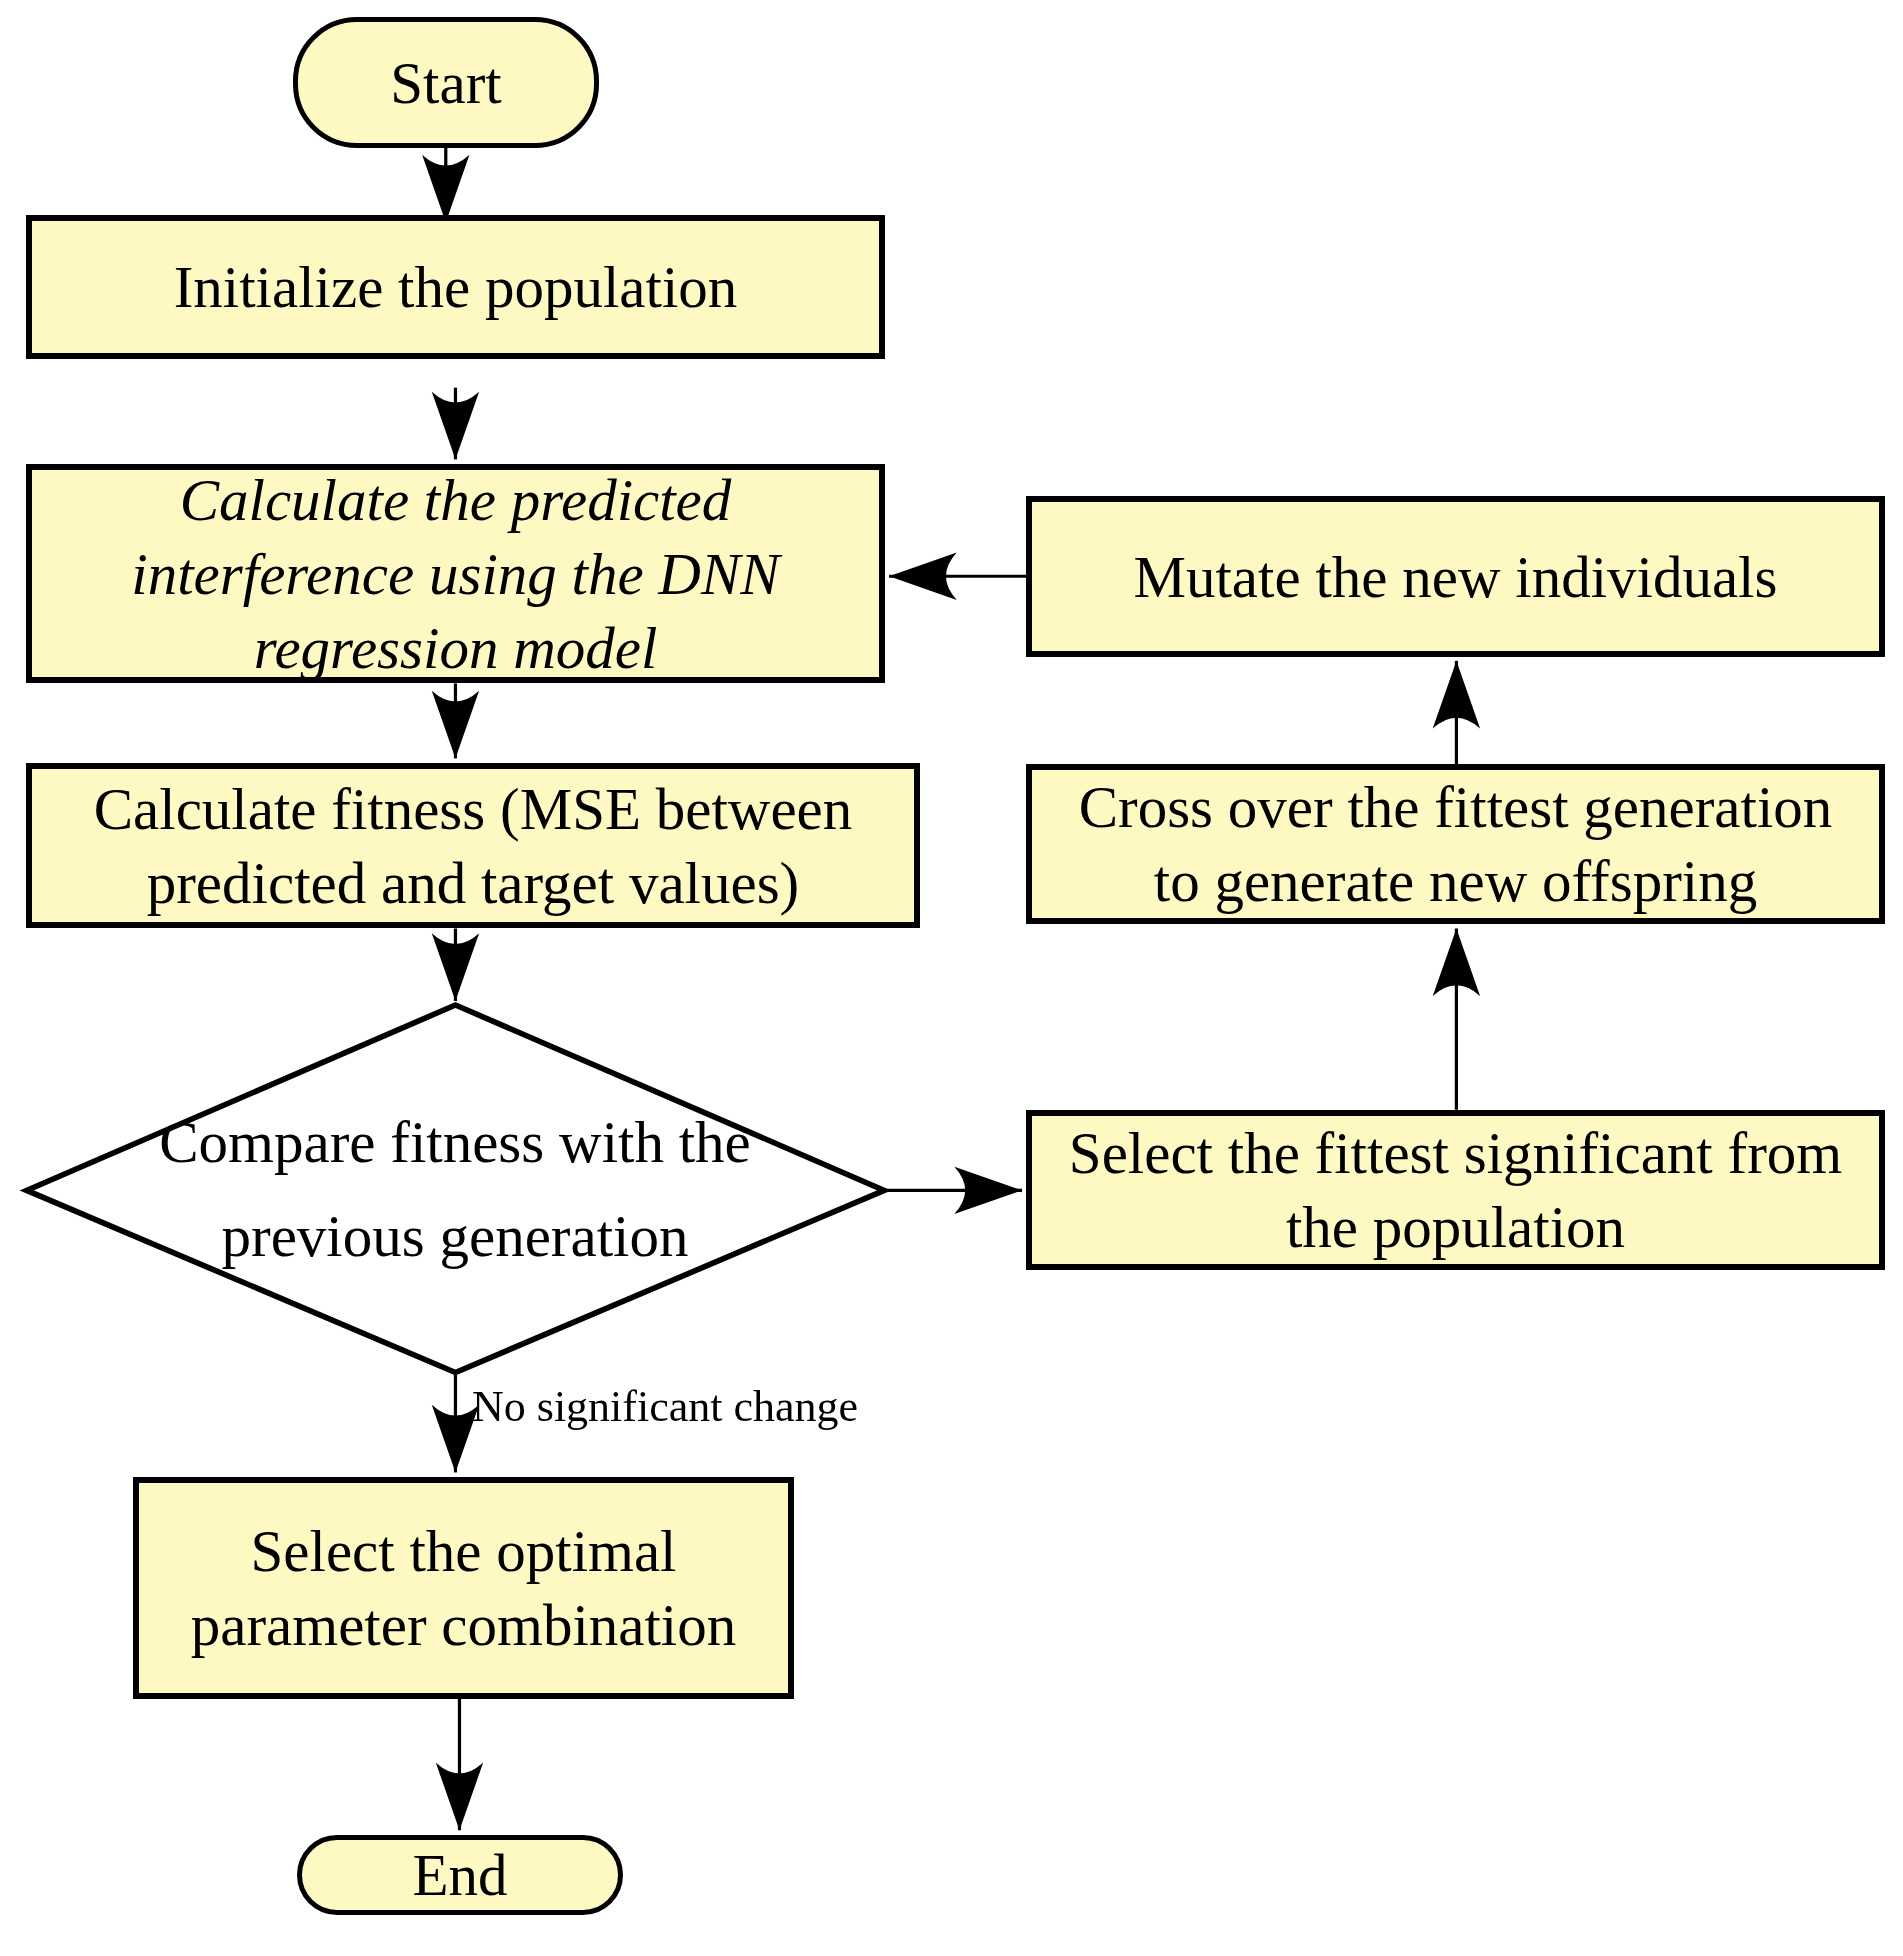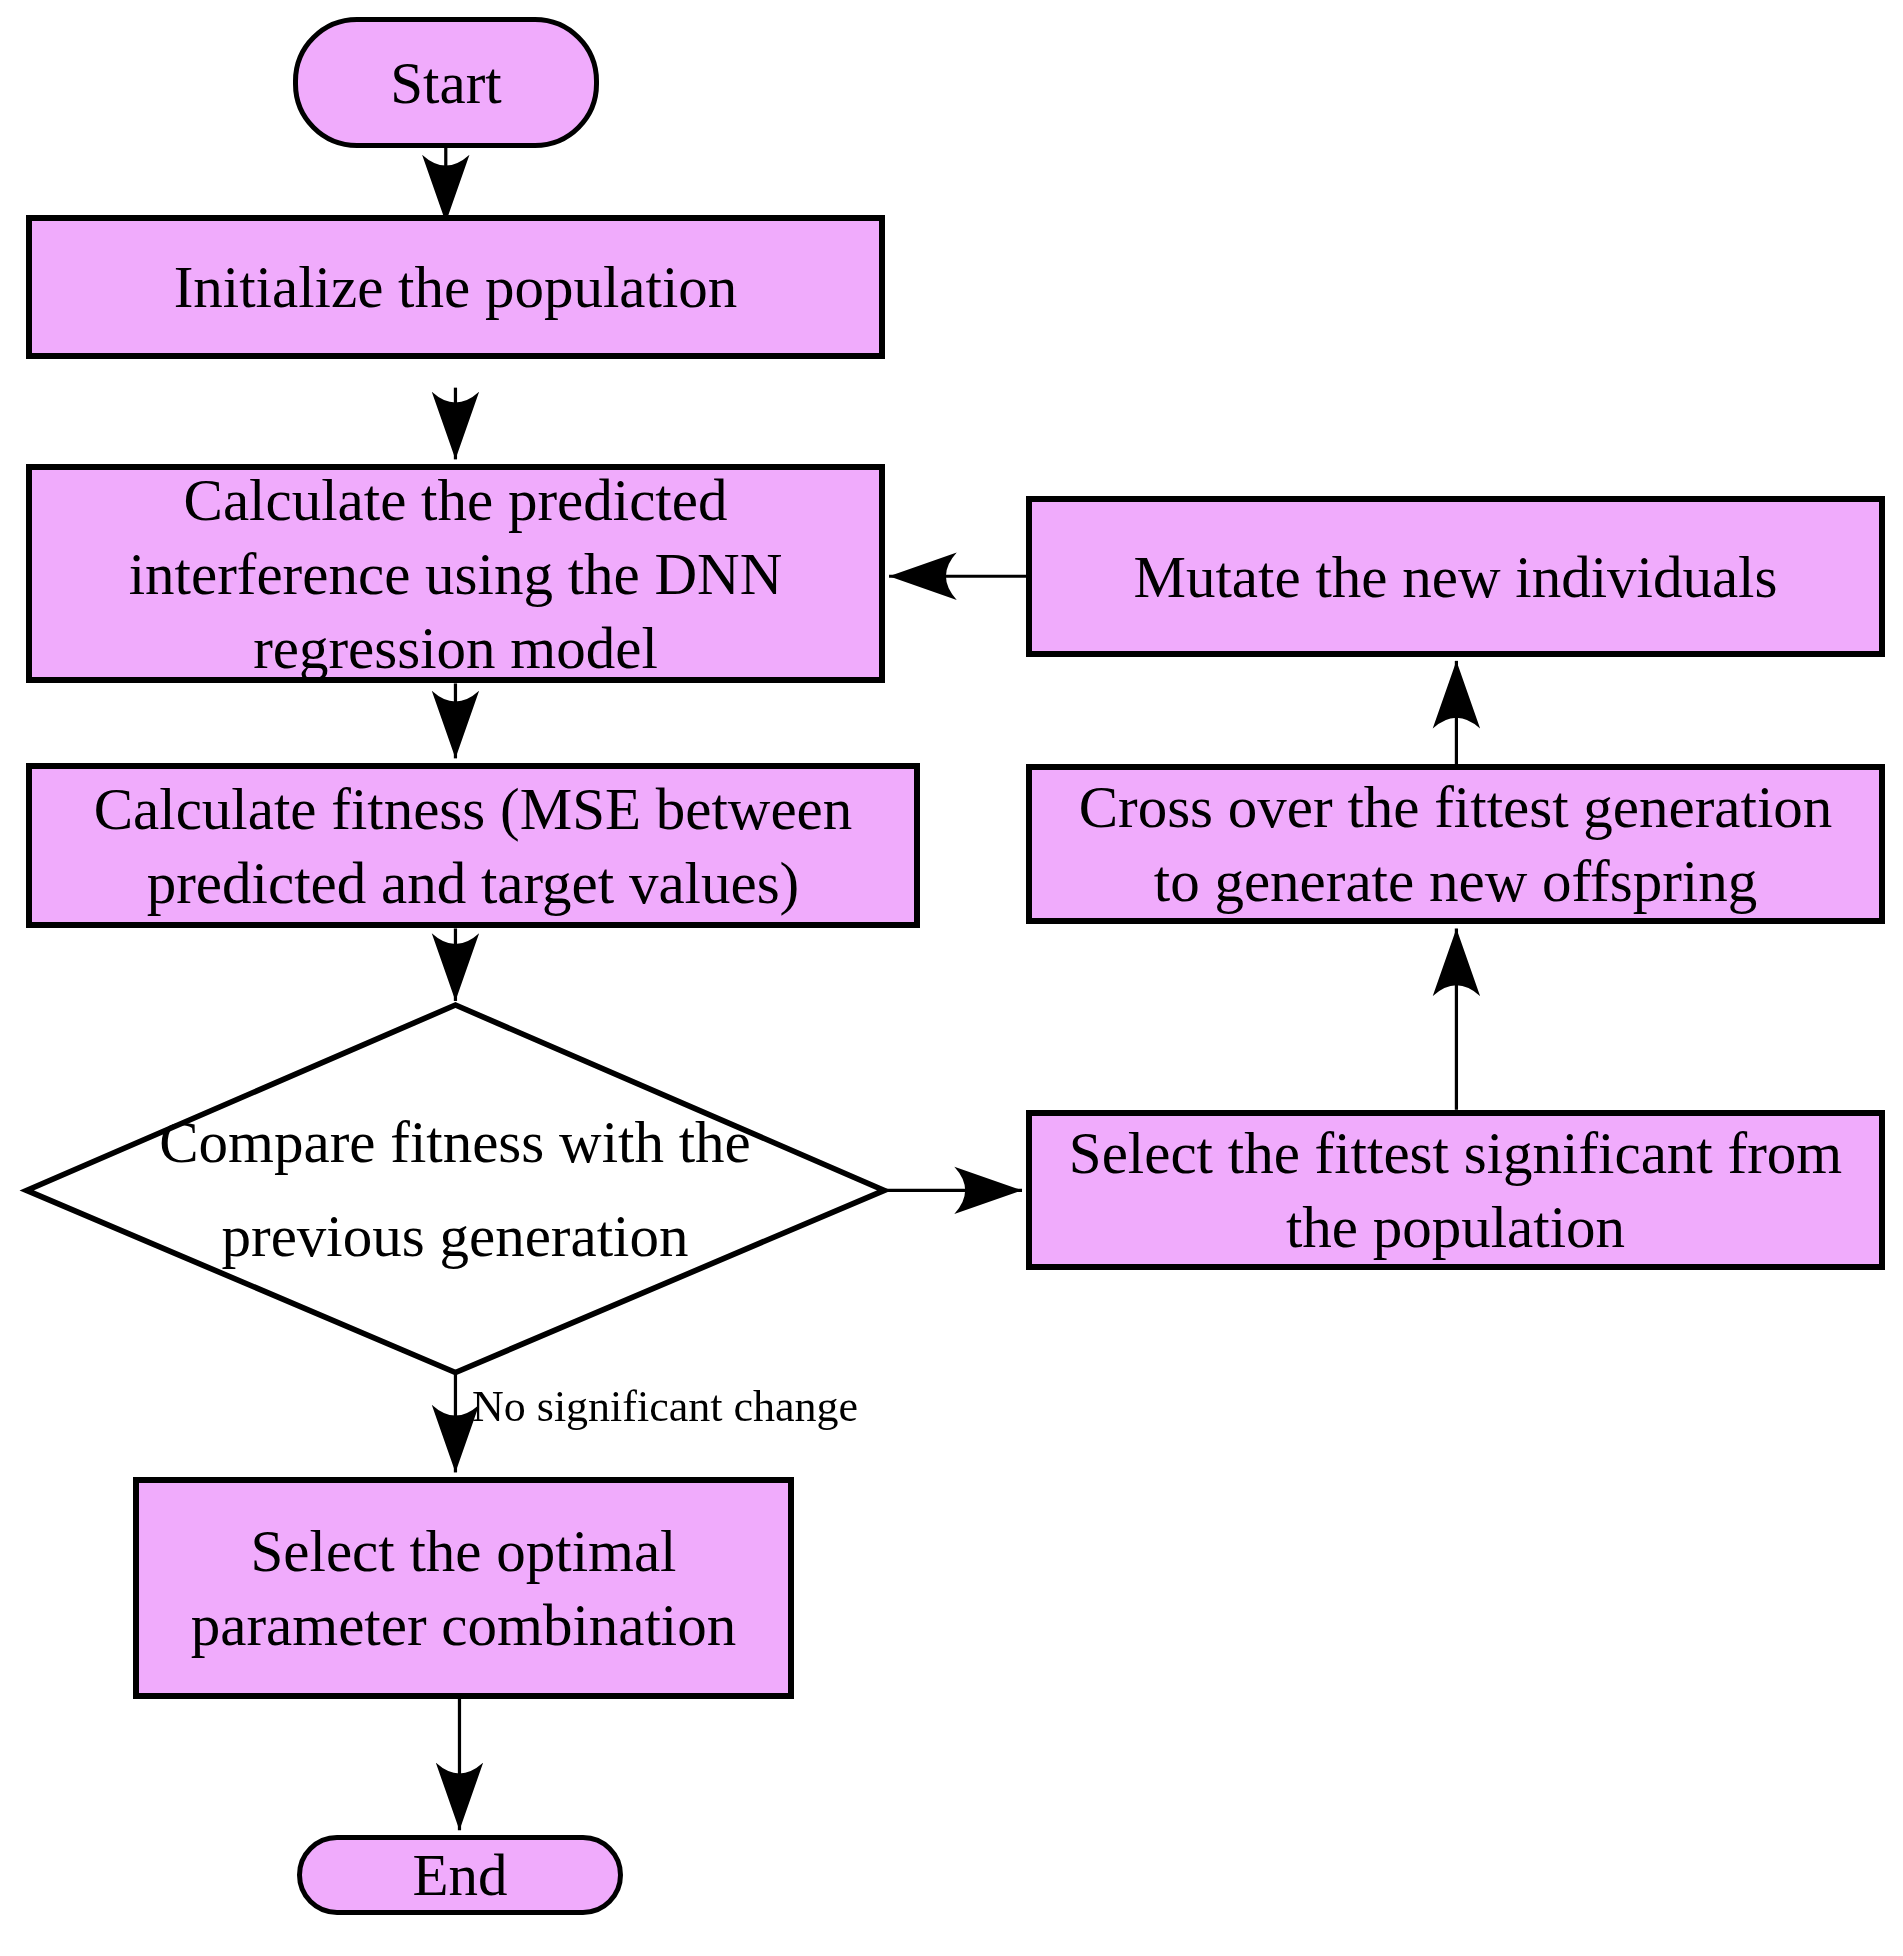--- a/index.html
+++ b/index.html
@@ -12,21 +12,21 @@
     overflow:hidden;
   }
   .layer{position:absolute;left:0;top:0;}
   .node{
     position:absolute;
     display:flex;flex-direction:column;
     align-items:center;justify-content:center;
     text-align:center;
     font-size:59px;line-height:74px;
     box-sizing:border-box;
-    background:#f0abfc;
+    background:#fef9c3;
   }
   .process{border:6.4px solid #000000;}
   .terminator{border:5.6px solid #000000;border-radius:64px;}
   .plain{background:transparent;gap:20px;}
   .line{white-space:nowrap;}
   .edge-label{
     position:absolute;
     font-size:44px;line-height:64px;
     white-space:nowrap;
     background:transparent;
@@ -59,21 +59,21 @@
   </svg>
 
   <div class="node terminator" style="left:293px;top:17px;width:306px;height:131px;">
     <div class="line">Start</div>
   </div>
 
   <div class="node process" style="left:26px;top:215px;width:859px;height:144px;">
     <div class="line">Initialize the population</div>
   </div>
 
-  <div class="node process" style="left:26px;top:464px;width:859px;height:219px;">
+  <div class="node process" style="left:26px;top:464px;width:859px;height:219px;font-style:italic;">
     <div class="line">Calculate the predicted</div>
     <div class="line">interference using the DNN</div>
     <div class="line">regression model</div>
   </div>
 
   <div class="node process" style="left:26px;top:763px;width:894px;height:165px;">
     <div class="line">Calculate fitness (MSE between</div>
     <div class="line">predicted and target values)</div>
   </div>
 

